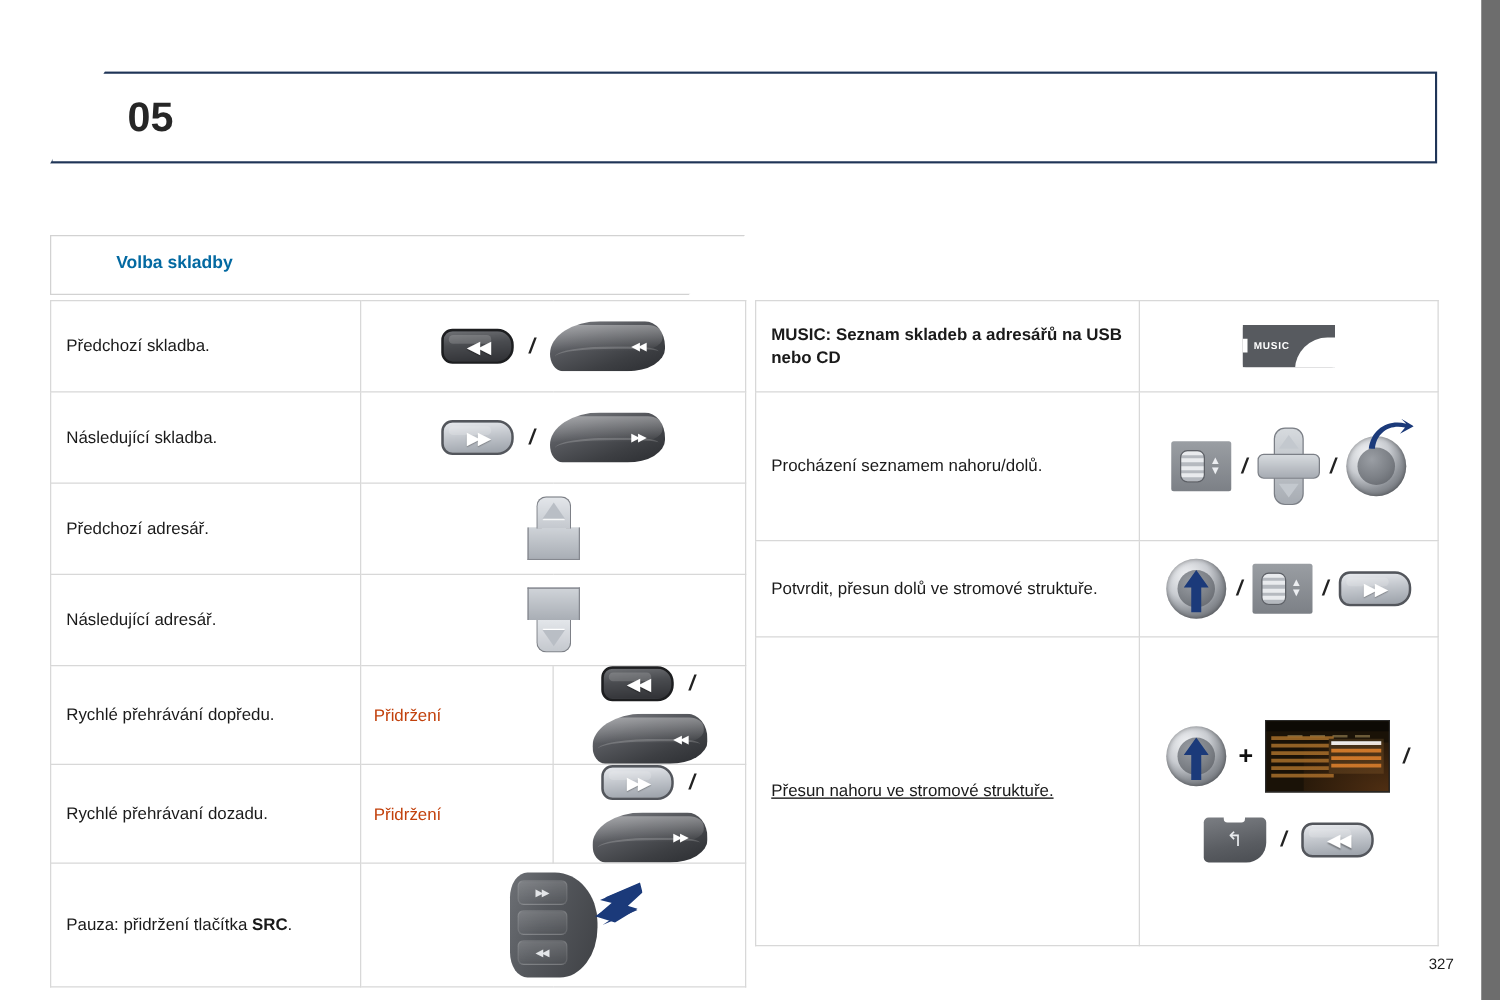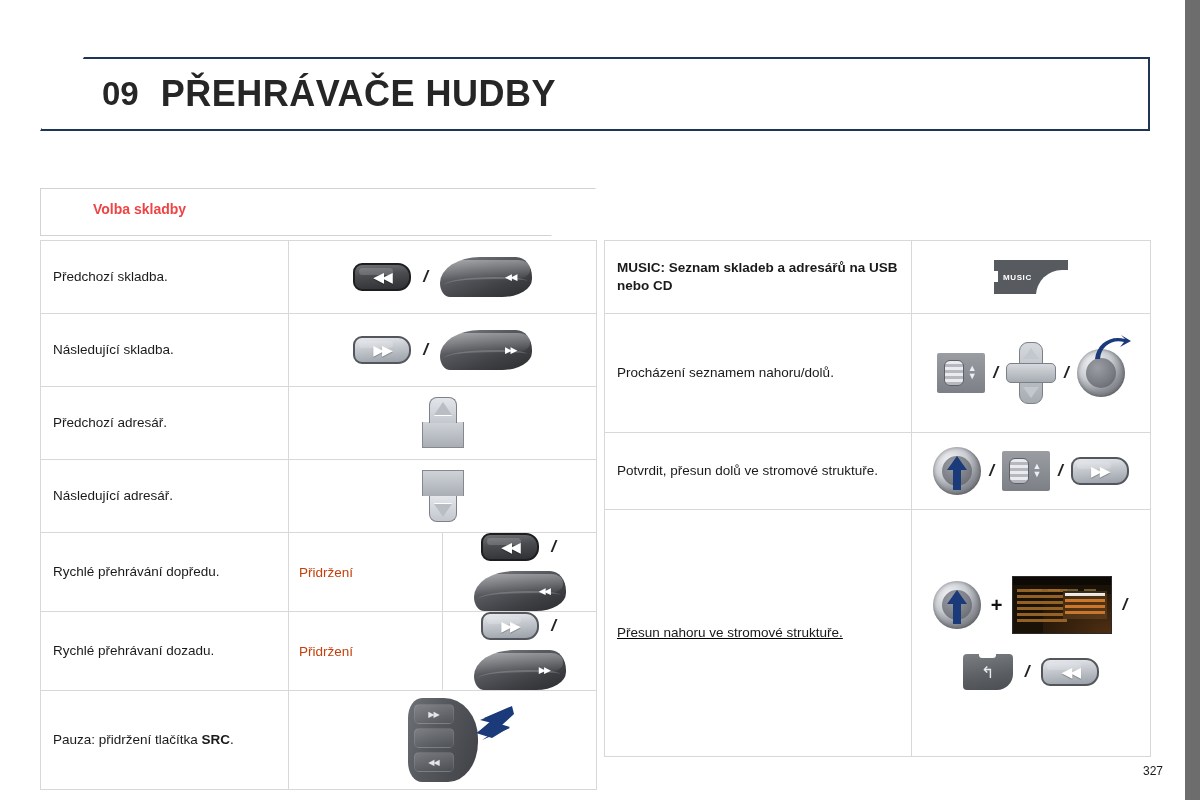--- a/index.html
+++ b/index.html
@@ -77,21 +77,21 @@
     box-sizing: border-box;
     -webkit-clip-path: polygon(0 0, 100% 0, calc(100% - 45px) 100%, 0 100%);
     clip-path: polygon(0 0, 100% 0, calc(100% - 45px) 100%, 0 100%);
   }
   .section-head-label {
     position: absolute;
     left: 93px;
     top: 201px;
     font-size: 14px;
     font-weight: bold;
-    color: #ef4444;
+    color: #0369a1;
   }
 
   
   .tbl {
     position: absolute;
     border-collapse: collapse;
     table-layout: fixed;
   }
   .tbl td {
     border: 1px solid #d8d8d8;
@@ -536,22 +536,21 @@
     font-weight: normal;
   }
 </style>
 </head>
 <body>
 
 <div class="edge-strip"></div>
 
 <div class="title-band"></div>
 <div class="title-band-inner">
-  <span class="chapter-num">09</span>
-  <span class="chapter-title">PŘEHRÁVAČE HUDBY</span>
+  <span class="chapter-num">05</span>
 </div>
 
 <div class="section-head"></div>
 <div class="section-head-label">Volba skladby</div>
 
 <table class="tbl" id="left-table">
   <tbody>
       <tr>
     <td style="width:247px;height:72px;">
       <div class="cell-text">Předchozí skladba.</div>

